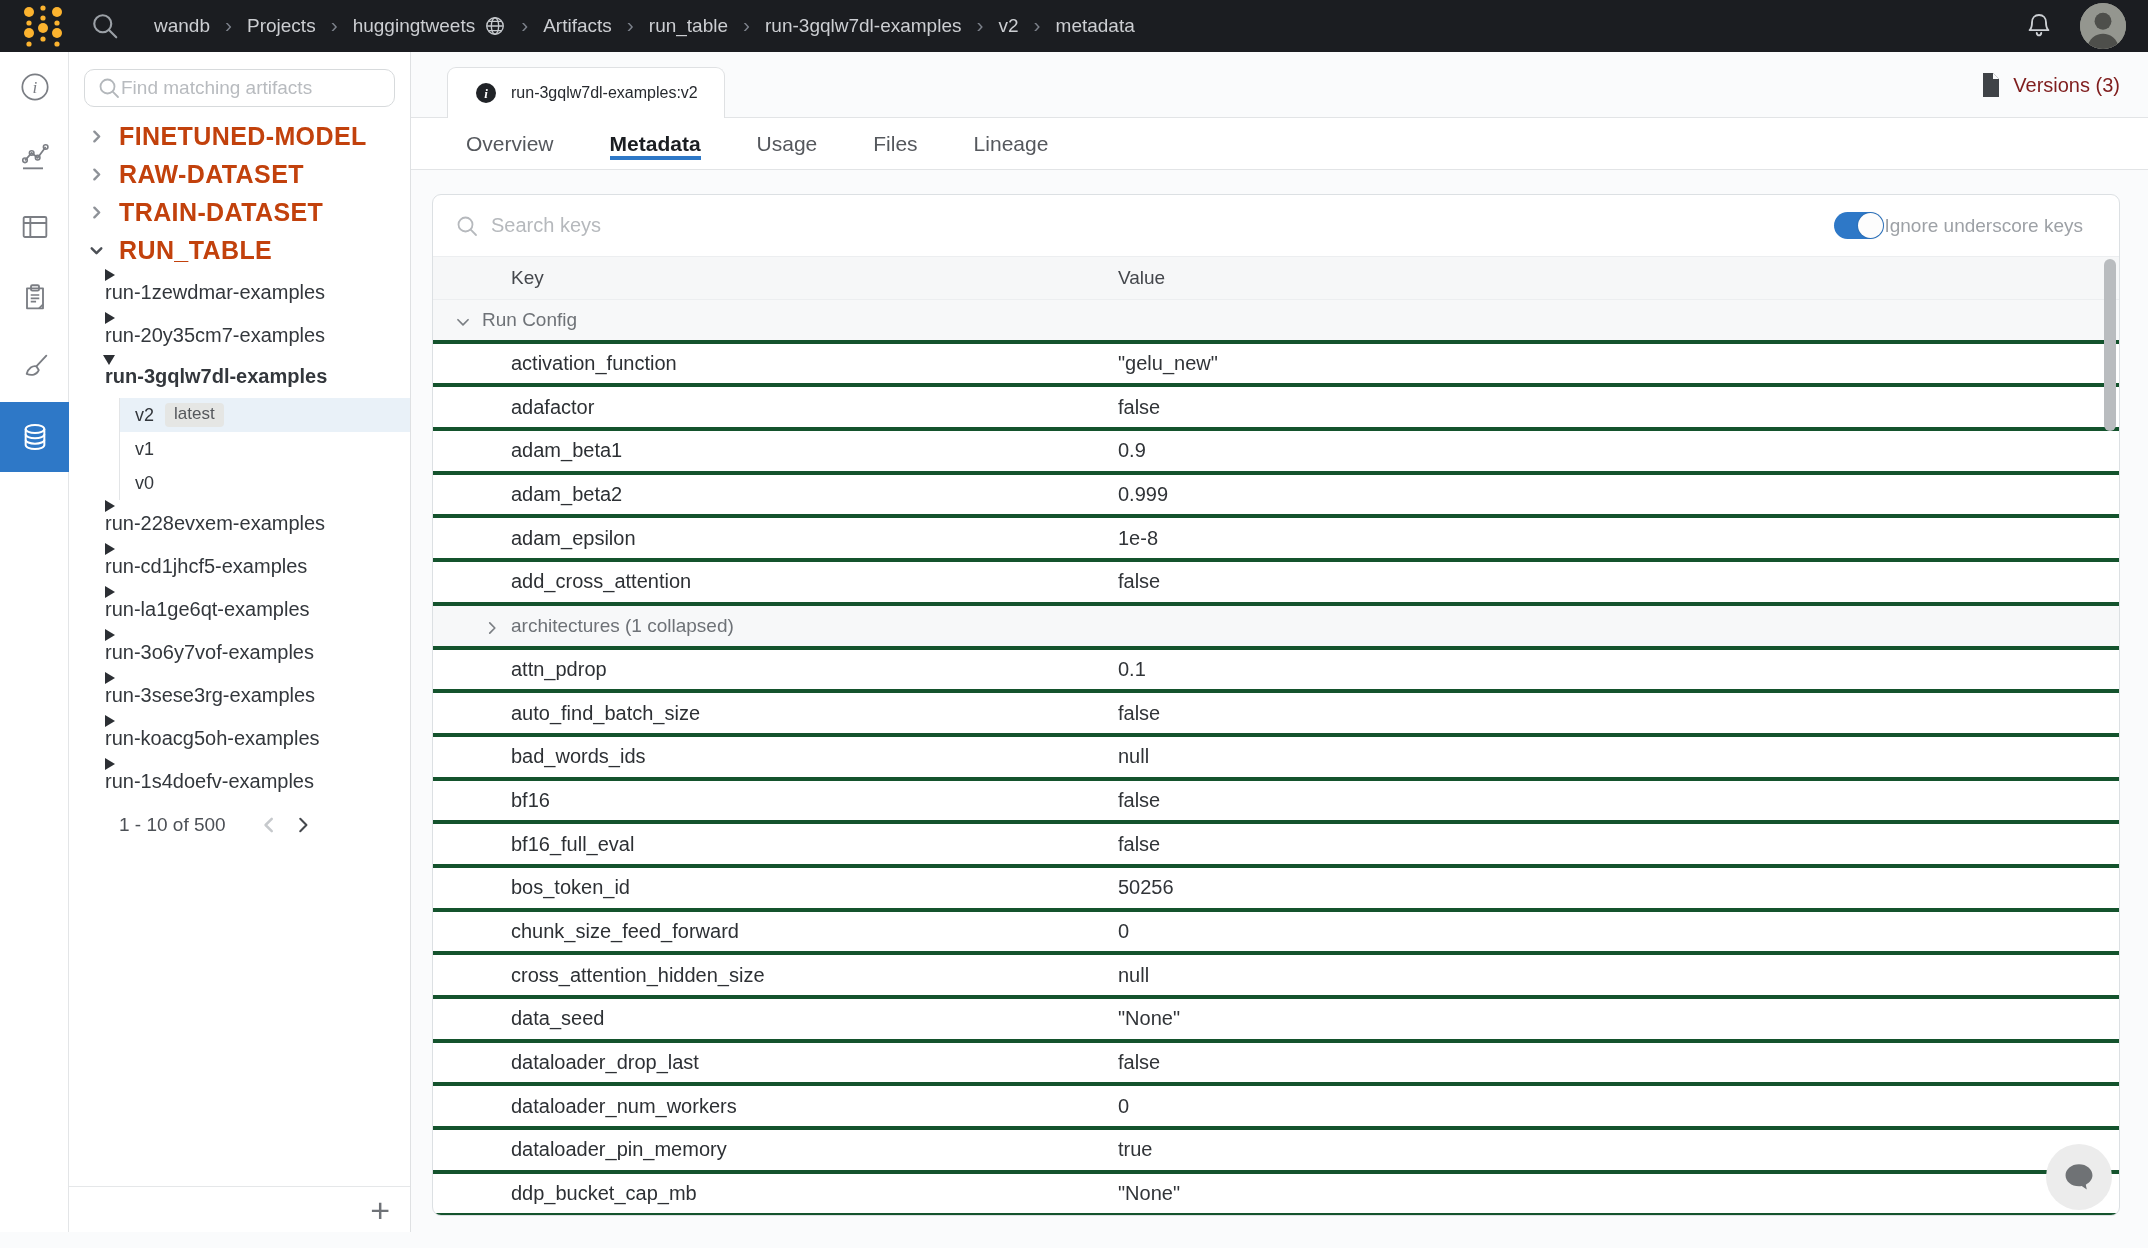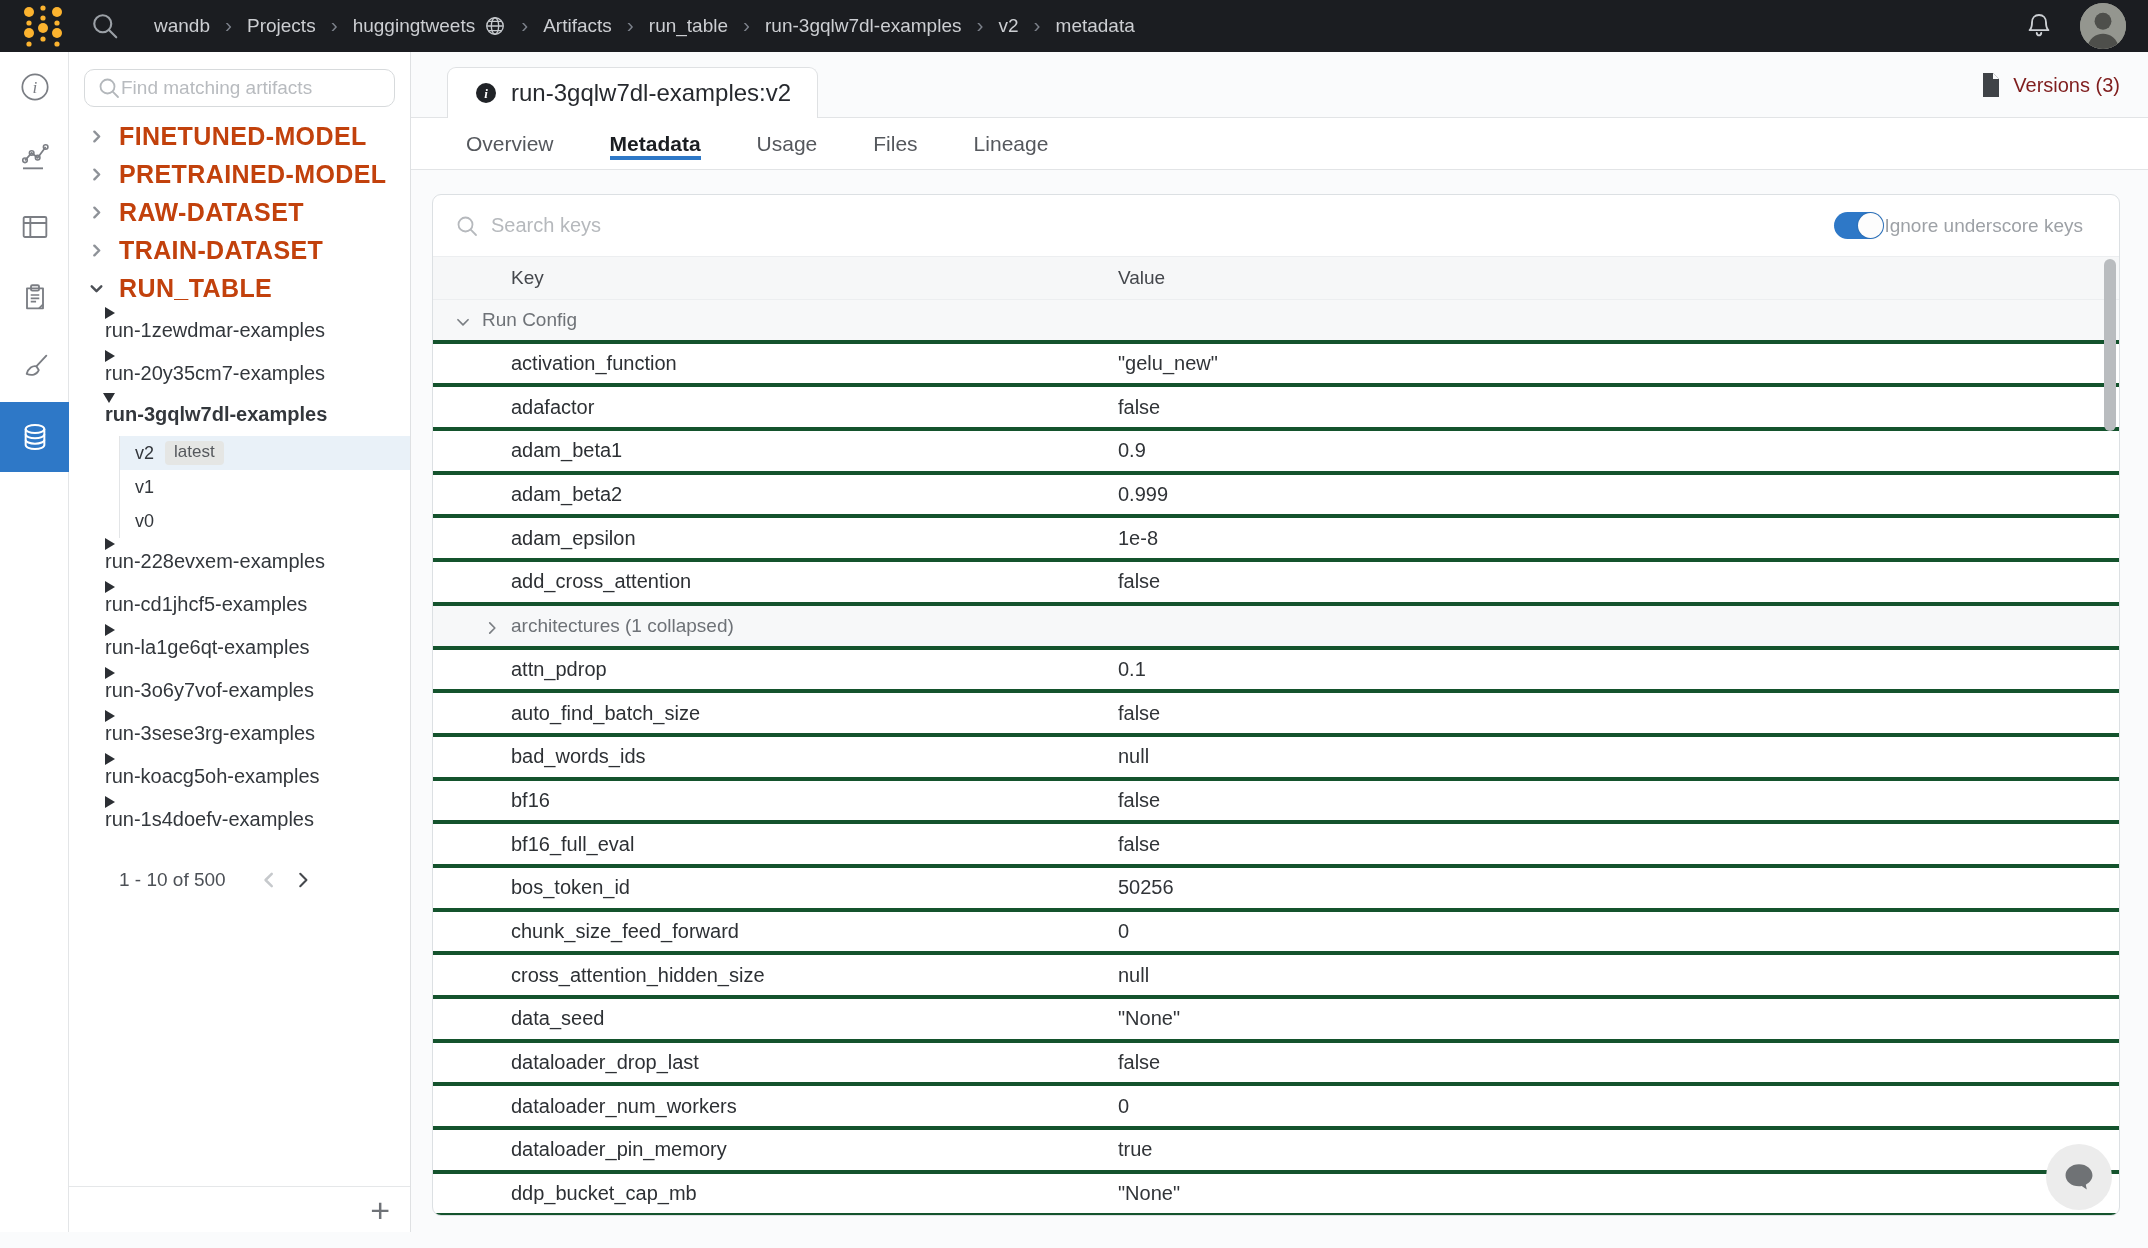--- a/index.html
+++ b/index.html
@@ -39,33 +39,33 @@
   .cat-label{ font-size:25px; font-weight:700; color:#c2410c; letter-spacing:.4px; }
   .run-row{ height:43px; display:flex; padding-left:36px; cursor:pointer;flex-direction:column; }
   .tri{ width:0; height:0; border-top:6px solid transparent; border-bottom:6px solid transparent; border-left:10px solid #2c2f34; margin-right:15px; flex:none; }
   .run-row.expanded .tri{ border-left:6px solid transparent; border-right:6px solid transparent; border-top:10px solid #2c2f34; border-bottom:none; margin-right:13px; margin-left:-2px; }
   .run-label{ font-size:20px; color:#33373c; }
   .run-row.expanded .run-label{ font-weight:700; }
   .ver-wrap{ margin-left:50px; border-left:1px solid #e3e5e7; }
   .ver-row{ height:34px; display:flex; align-items:center; padding-left:15px; font-size:18px; color:#33373c; cursor:pointer; }
   .ver-row.selected{ background:#e9f1f8; }
   .ver-badge{ margin-left:11px; background:#e5e6e4; border-radius:4px; padding:1px 9px 3px 9px; font-size:17px; color:#55585c; }
-  .pager{ margin-top:30px; display:flex; align-items:center; padding-left:50px; gap:0; }
+  .pager{ margin-top:13px; display:flex; align-items:center; padding-left:50px; gap:0; }
   .pager-text{ font-size:19px; color:#4c5056; margin-right:32px; }
   .pager-arrow{ width:22px; height:22px; margin-right:12px; cursor:pointer; }
   .pager-arrow.prev{ color:#c6c9cc; }
   .pager-arrow.next{ color:#45484d; }
   .sidebar-footer{ flex:none; height:46px; border-top:1px solid #e5e7e9; display:flex; align-items:center; justify-content:flex-end; padding-right:20px; }
   .add-btn{ font-size:34px; font-weight:300; color:#6f7277; line-height:1; cursor:pointer; }
   
   .main{ flex:1; display:flex; flex-direction:column; background:#fafbfc; min-width:0; position:relative; }
   .band{ height:66px; position:relative; border-bottom:1px solid #e2e4e6; background:#fafbfc; flex:none; }
   .doc-tab{ position:absolute; left:36px; top:15px; bottom:-1px; z-index:2; background:#fff; border:1px solid #dfe1e3; border-bottom:none; border-radius:9px 9px 0 0; display:flex; align-items:center; gap:13px; padding:0 26px; cursor:pointer; }
   .doc-tab svg{ width:24px; height:24px; flex:none; }
-  .doc-tab-label{ font-size:24px; color:#26292e; }
+  .doc-tab-label{ font-size:16px; color:#26292e; }
   .versions-btn{ position:absolute; right:28px; top:12px; height:42px; display:flex; align-items:center; gap:11px; cursor:pointer; }
   .versions-btn svg{ width:22px; height:26px; }
   .versions-label{ font-size:20px; color:#7f1d1d; }
   .tabs-row{ height:52px; background:#fff; border-bottom:1px solid #e2e4e6; display:flex; align-items:center; padding-left:55px; flex:none; }
   .tab{ display:flex; align-items:center; margin-right:56px; font-size:21px; color:#55585d; cursor:pointer; border-bottom:4px solid transparent; padding-top:4px; }
   .tab.active{ color:#1b1e22; font-weight:700; border-bottom-color:#2e78c7; }
   .content{ flex:1; position:relative; }
   .panel{ position:absolute; left:21px; right:28px; top:24px; bottom:16px; background:#fff; border:1px solid #dce0e3; border-radius:9px; overflow:hidden; }
   .panel-search{ height:61px; display:flex; align-items:center; padding:0 22px; }
   .panel-search svg{ width:24px; height:24px; color:#b6b9bd; flex:none; margin-right:12px; }
@@ -229,26 +229,20 @@
         <div class="cat-row">
           <span class="cat-chev"><svg viewBox="0 0 16 16">
               <path d="M6 3.5L10.5 8 6 12.5" fill="none" stroke="currentColor" stroke-width="2.3" stroke-linecap="round" stroke-linejoin="round"></path>
             </svg></span>
           <span class="cat-label">FINETUNED-MODEL</span>
         </div>
         <div class="cat-row">
           <span class="cat-chev"><svg viewBox="0 0 16 16">
               <path d="M6 3.5L10.5 8 6 12.5" fill="none" stroke="currentColor" stroke-width="2.3" stroke-linecap="round" stroke-linejoin="round"></path>
             </svg></span>
-          <span class="cat-label">PRETRAINED-MODEL</span>
-        </div>
-        <div class="cat-row">
-          <span class="cat-chev"><svg viewBox="0 0 16 16">
-              <path d="M6 3.5L10.5 8 6 12.5" fill="none" stroke="currentColor" stroke-width="2.3" stroke-linecap="round" stroke-linejoin="round"></path>
-            </svg></span>
           <span class="cat-label">RAW-DATASET</span>
         </div>
         <div class="cat-row">
           <span class="cat-chev"><svg viewBox="0 0 16 16">
               <path d="M6 3.5L10.5 8 6 12.5" fill="none" stroke="currentColor" stroke-width="2.3" stroke-linecap="round" stroke-linejoin="round"></path>
             </svg></span>
           <span class="cat-label">TRAIN-DATASET</span>
         </div>
         <div class="cat-row expanded">
           <span class="cat-chev"><svg viewBox="0 0 16 16">

